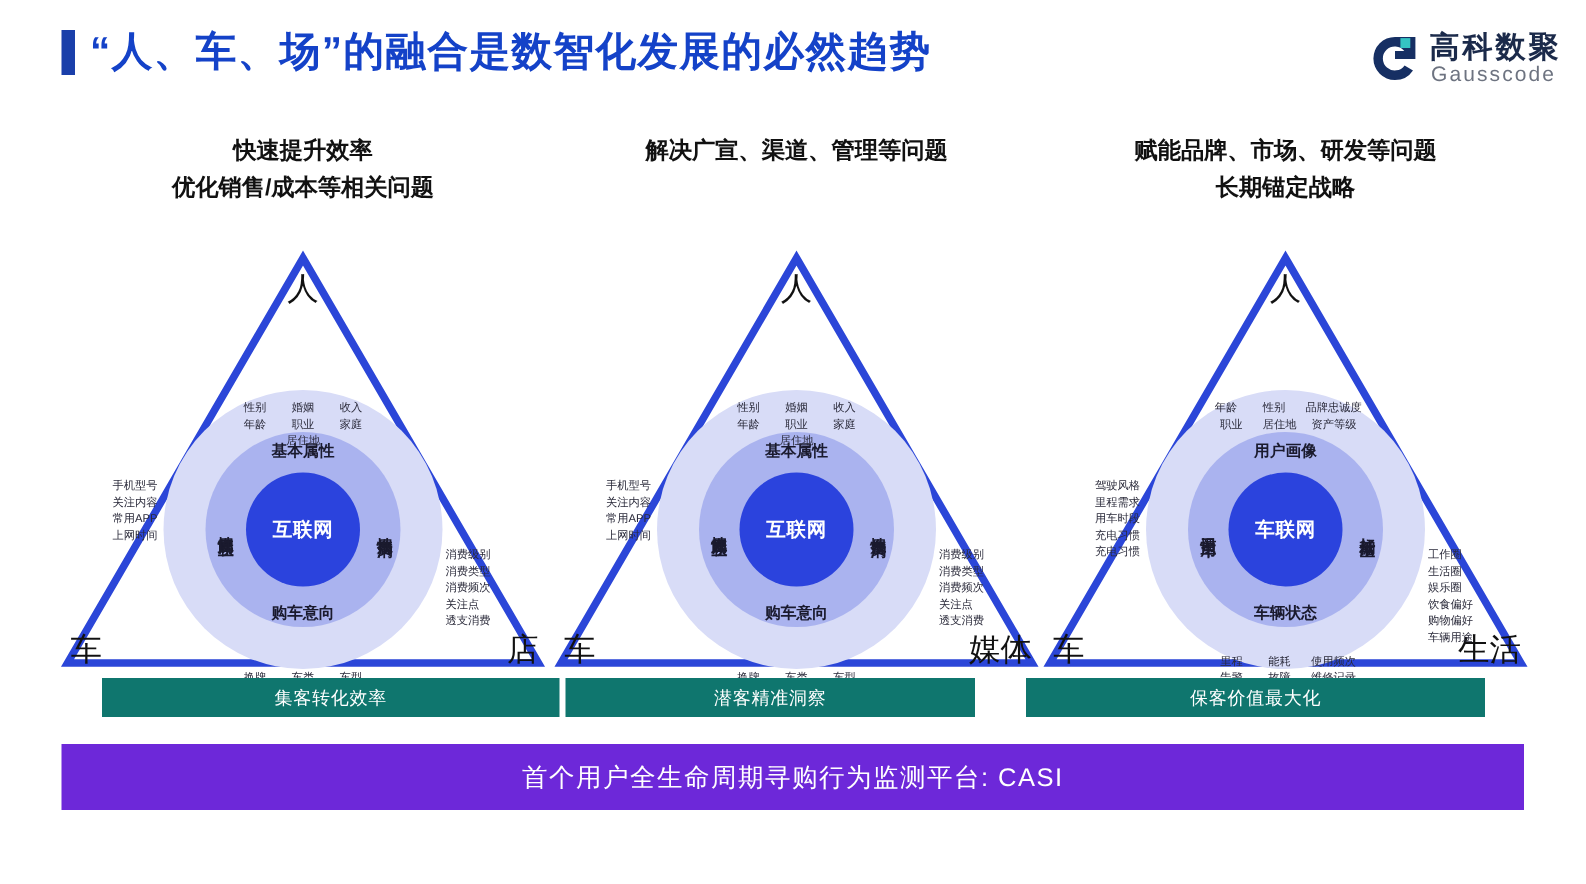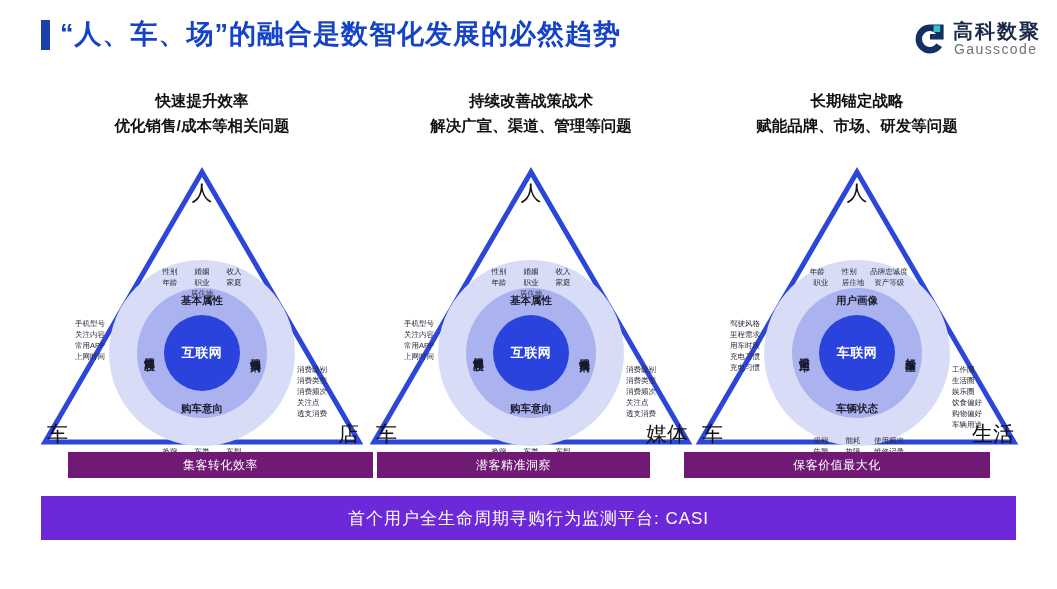--- a/index.html
+++ b/index.html
@@ -65,21 +65,21 @@
   .sat.right{left:188px;top:56px;text-align:left;margin-top:48px;}
   .sat .row{display:block;}
   .sat .row span{display:inline-block;min-width:22px;margin:0 5px;}
   .sat.left .row, .sat.right .row{margin:0;padding:0;}
   .sat.left .row{padding-right:0;}
   .sat .stag1{padding-left:10px;}
   .sat .stag2{padding-left:20px;}
   .sat .stag3{padding-left:10px;}
 
   
-  .band{position:absolute;top:452px;height:26px;background:#701a75;
+  .band{position:absolute;top:452px;height:26px;background:#0f766e;
     display:flex;align-items:center;justify-content:center;}
   .band span{color:#fff;font-size:12px;letter-spacing:.5px;}
   .band.b1{left:68px;width:305px;}
   .band.b2{left:377px;width:273px;}
   .band.b3{left:684px;width:306px;}
 
   .bigband{position:absolute;left:41px;top:496px;width:975px;height:44px;background:#6d28d9;
     display:flex;align-items:center;justify-content:center;}
   .bigband span{color:#fff;font-size:17px;letter-spacing:1px;}
 </style>
@@ -97,26 +97,25 @@
     <div class="logo-cn">高科数聚</div>
     <div class="logo-en">Gausscode</div>
   </div>
 </div>
 
 <div class="col c1">
   <div class="col-head">快速提升效率</div>
   <div class="col-head">优化销售/成本等相关问题</div>
 </div>
 <div class="col c2">
-  <div class="col-head">持续改善战策战术</div>
   <div class="col-head">解决广宣、渠道、管理等问题</div>
 </div>
 <div class="col c3">
+  <div class="col-head">赋能品牌、市场、研发等问题</div>
   <div class="col-head">长期锚定战略</div>
-  <div class="col-head">赋能品牌、市场、研发等问题</div>
 </div>
 
 <div class="tri-wrap c1">
   <svg class="tri-svg" width="330" height="290">
     <polygon points="165,12 322,282 8,282" fill="none" stroke="#2b46d8" stroke-width="5"></polygon>
   </svg>
   <div class="corner top">人</div>
   <div class="corner bl">车</div>
   <div class="corner br">店</div>
   <div class="rings">

